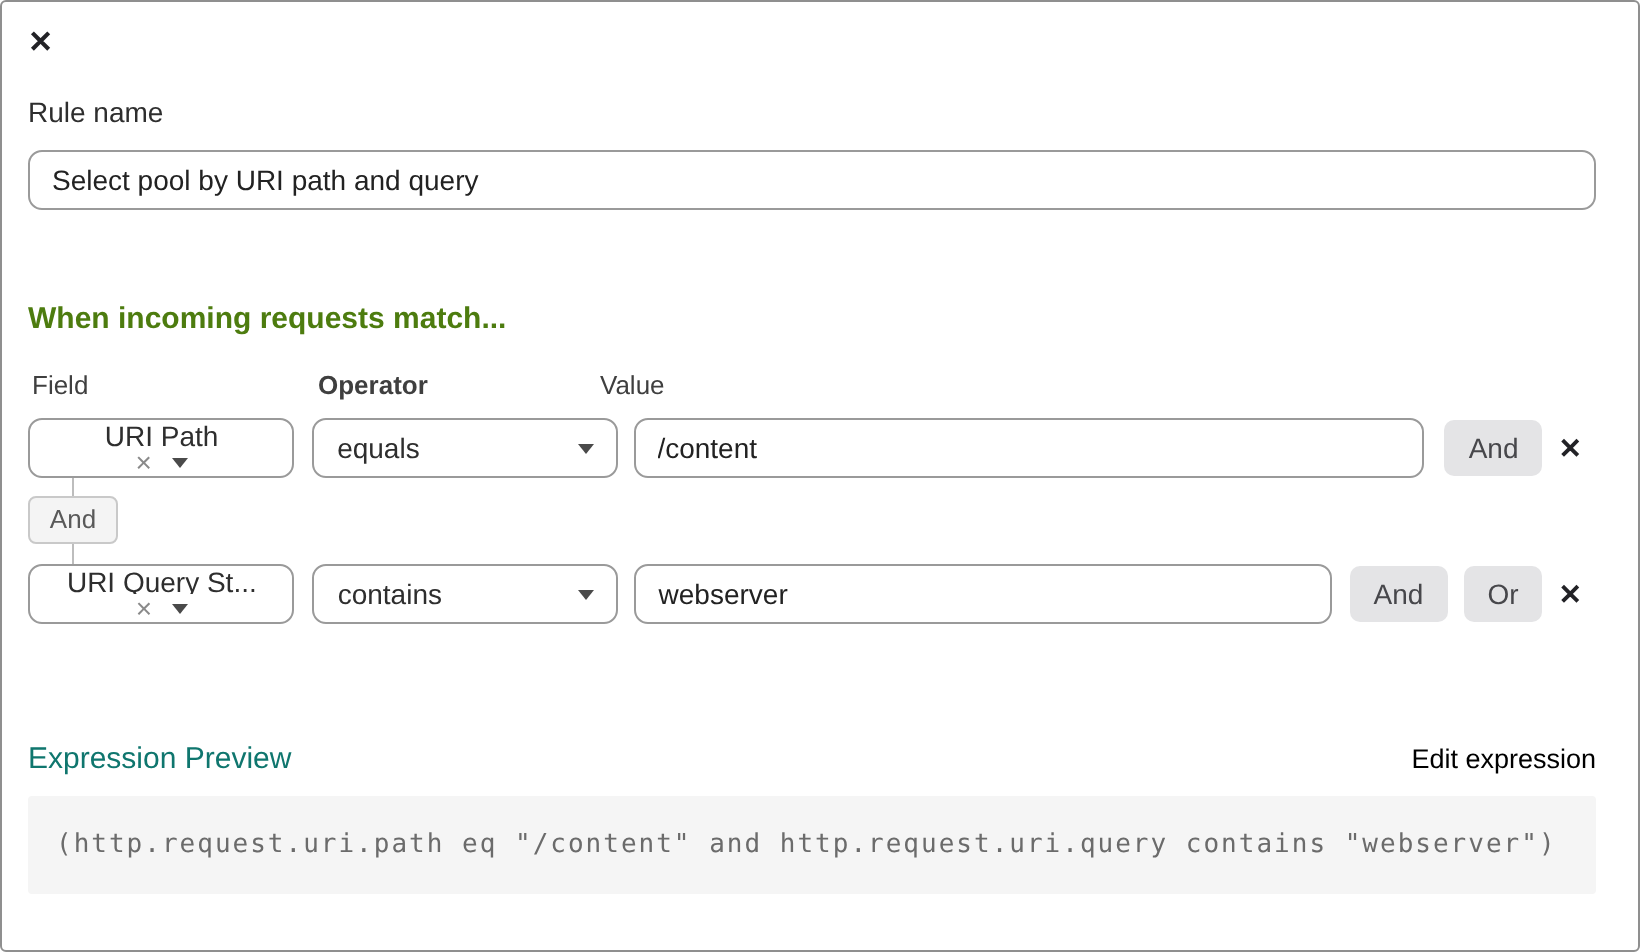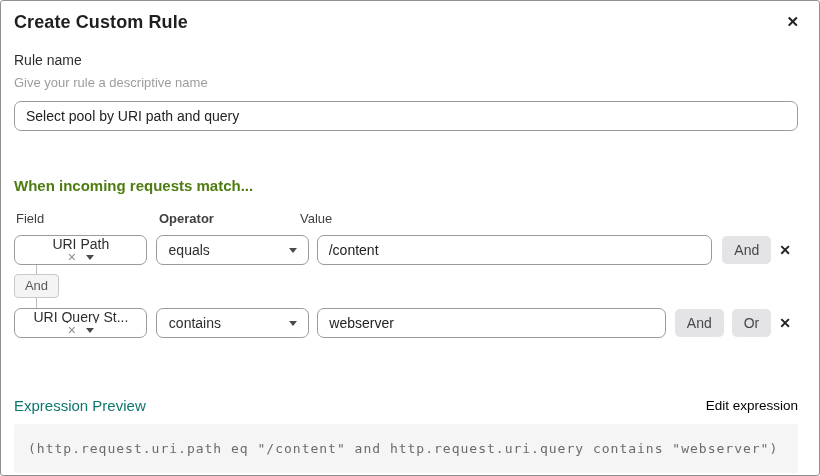--- a/index.html
+++ b/index.html
@@ -118,27 +118,25 @@
     font-size:13px; color:#6b6b6b; letter-spacing:1px;
     white-space:nowrap; overflow:hidden;
   }
 </style>
 </head>
 <body>
 
 <div class="dialog">
 
   <div class="dialog-header">
-    <div class="dialog-title">Create Custom Rule</div>
     <button class="close-btn">✕</button>
   </div>
 
   <div class="rule-name-section">
     <div class="field-label">Rule name</div>
-    <div class="helper-text">Give your rule a descriptive name</div>
     <input class="text-input" type="text" value="Select pool by URI path and query" style="">
   </div>
 
   <div class="match-heading">When incoming requests match...</div>
 
   <div class="col-labels">
     <div class="cl-field">Field</div>
     <div class="cl-op">Operator</div>
     <div class="cl-value">Value</div>
   </div>

